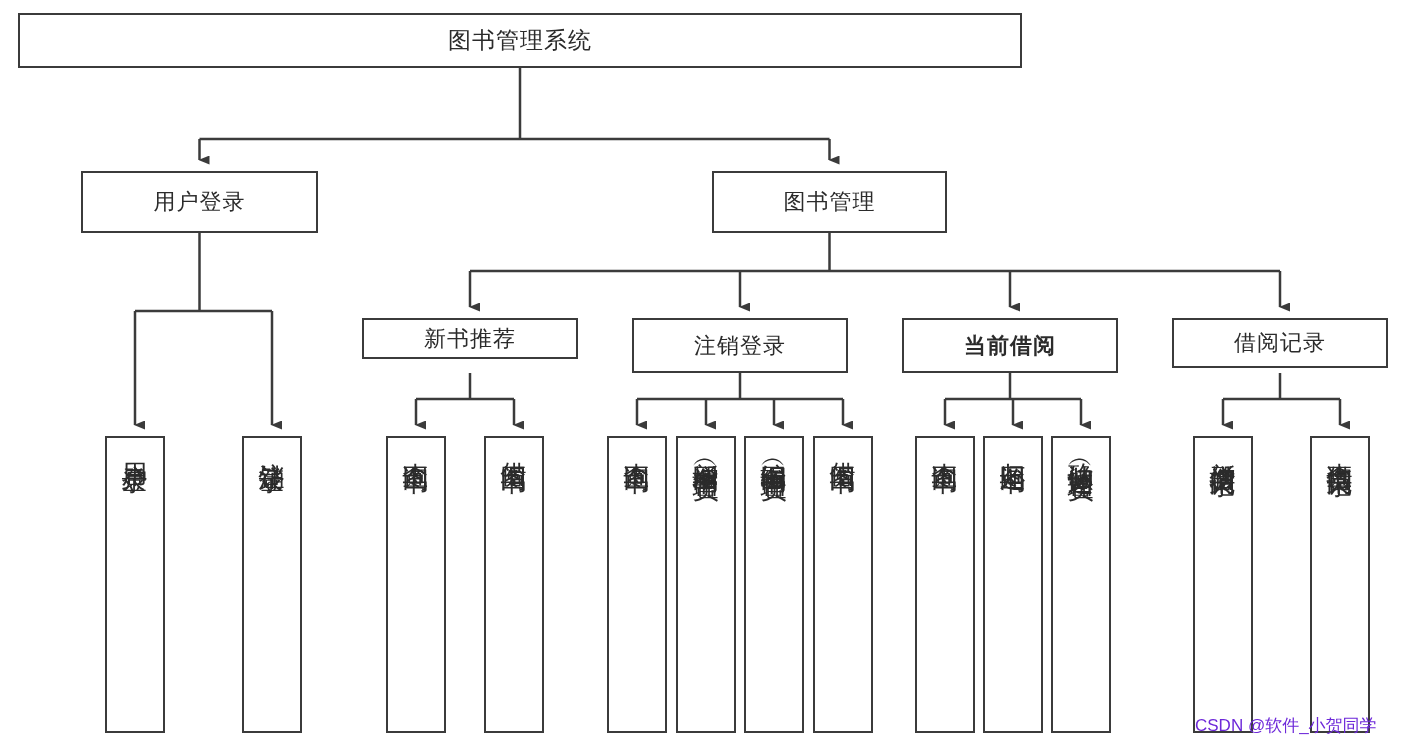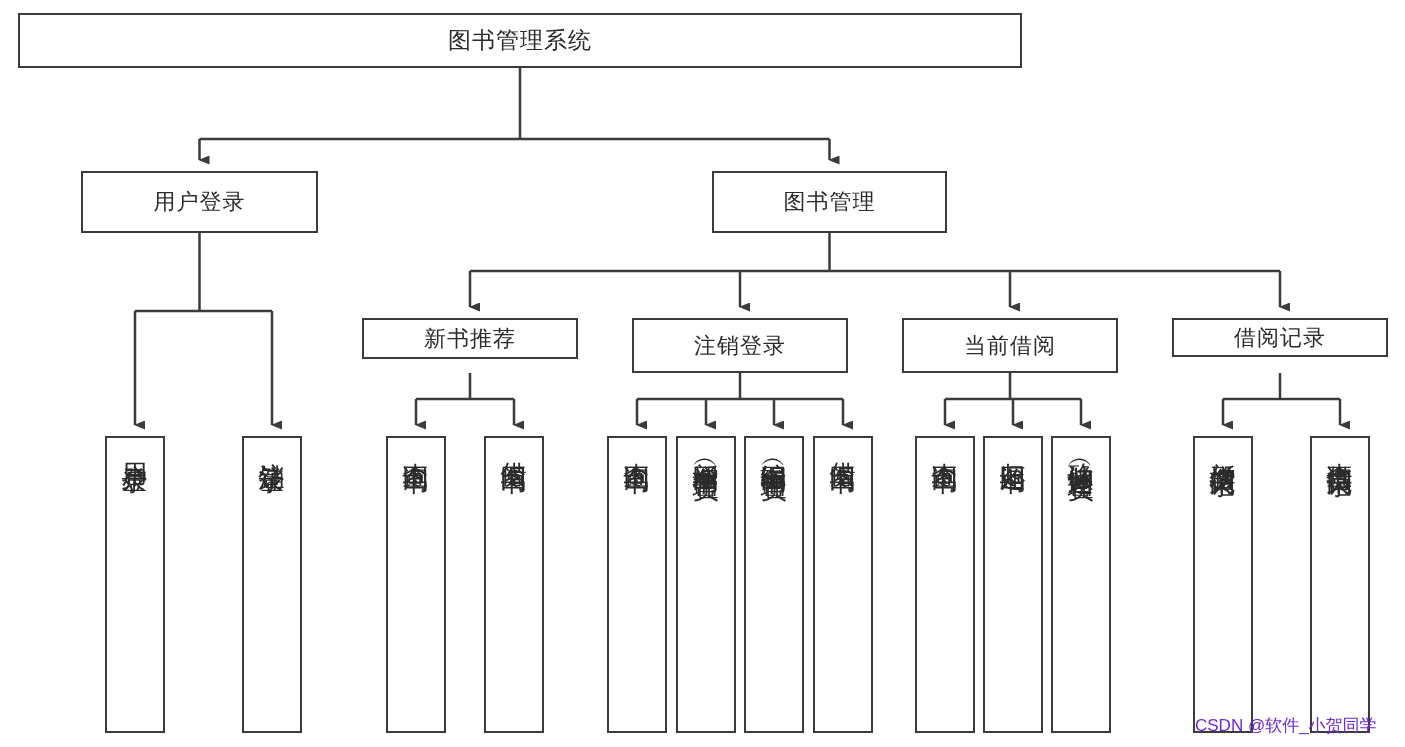--- a/index.html
+++ b/index.html
@@ -125,24 +125,24 @@
       </div>
       <div class="node horizontal" style="left: 712px; top: 171px; width: 235px; height: 62px;">
         <span class="label">图书管理</span>
       </div>
       <div class="node horizontal" style="left: 362px; top: 318px; width: 216px; height: 41px;">
         <span class="label">新书推荐</span>
       </div>
       <div class="node horizontal" style="left: 632px; top: 318px; width: 216px; height: 55px;">
         <span class="label">注销登录</span>
       </div>
-      <div class="node horizontal" style="left: 902px; top: 318px; width: 216px; height: 55px;">
+      <div class="node horizontal" style="left: 902px; top: 318px; width: 216px; height: 55px; font-weight: bold;">
         <span class="label">当前借阅</span>
       </div>
-      <div class="node horizontal" style="left: 1172px; top: 318px; width: 216px; height: 39px;">
+      <div class="node horizontal" style="left: 1172px; top: 318px; width: 216px; height: 50px;">
         <span class="label">借阅记录</span>
       </div>
       <div class="node vertical" style="left: 105px; top: 436px; width: 60px; height: 297px;">
         <span class="label">用户登录</span>
       </div>
       <div class="node vertical" style="left: 242px; top: 436px; width: 60px; height: 297px;">
         <span class="label">注销登录</span>
       </div>
       <div class="node vertical" style="left: 386px; top: 436px; width: 60px; height: 297px;">
         <span class="label">查询图书</span>

